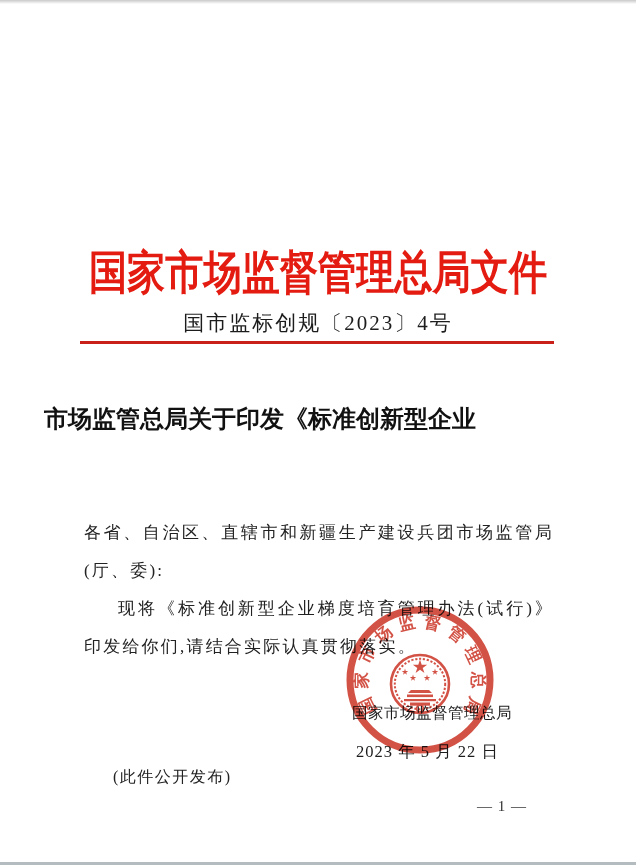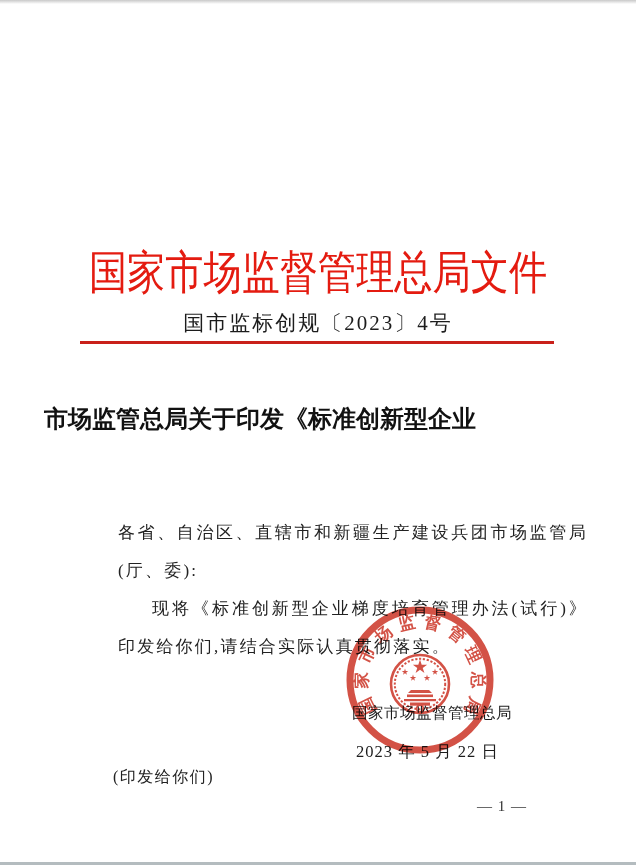--- a/index.html
+++ b/index.html
@@ -17,21 +17,21 @@
     pointer-events:none;
   }
   .page::after{
     content:"";position:absolute;bottom:0;left:0;width:100%;height:3px;
     background:#b4bcbf;
     pointer-events:none;
   }
   .red-header{
     position:absolute;top:213px;left:0;width:636px;
     text-align:center;line-height:58px;
-    font-size:46px;font-weight:normal;
+    font-size:46px;font-weight:bold;
     white-space:nowrap;
   }
   .red-header .squeeze{
     display:inline-block;
     transform:scaleX(0.83);
     transform-origin:center;
   }
   .doc-number{
     position:absolute;top:309px;left:0;width:636px;
     text-align:center;
@@ -45,21 +45,20 @@
     position:absolute;top:399px;left:0;width:520px;
     text-align:center;
     font-size:24px;font-weight:bold;line-height:40px;
     color:#111;
   }
   .body-text{
     position:absolute;top:514px;left:84px;width:470px;
     font-size:17px;line-height:38px;letter-spacing:2.2px;
     text-align:justify;text-justify:inter-ideograph;
     color:#222;
-    margin-left:34px;
   }
   .body-text p{margin:0;}
   .body-text p.indent{text-indent:2em;}
   .signature{
     position:absolute;top:703px;left:352px;
     font-size:15.5px;letter-spacing:0.5px;color:#1c1c1c;
     white-space:nowrap;
   }
   .issue-date{
     position:absolute;top:741px;left:356px;
@@ -135,17 +134,17 @@
       <path d="M0 -1 L0.225 -0.309 L0.951 -0.309 L0.363 0.118 L0.588 0.809 L0 0.382 L-0.588 0.809 L-0.363 0.118 L-0.951 -0.309 L-0.225 -0.309 Z" transform="translate(91,68) scale(3.4)" fill="#d04538"></path>
 
       <path d="M64 89 L88 89 L85 86 L67 86 Z" fill="#d04538"></path>
       <rect x="63" y="90.5" width="26" height="2.6" fill="#d04538"></rect>
       <rect x="60" y="95" width="32" height="2.2" fill="#d04538"></rect>
       <rect x="66" y="98.5" width="20" height="3.2" fill="#d04538"></rect>
       <circle cx="76" cy="104.5" r="3.4" fill="none" stroke="#d04538" stroke-width="1.8"></circle>
     </g>
   </svg>
 
-  <div class="public-note">(印发给你们)</div>
+  <div class="public-note">(此件公开发布)</div>
 
   <div class="page-number">— 1 —</div>
 
 </div>
 
 </body></html>

